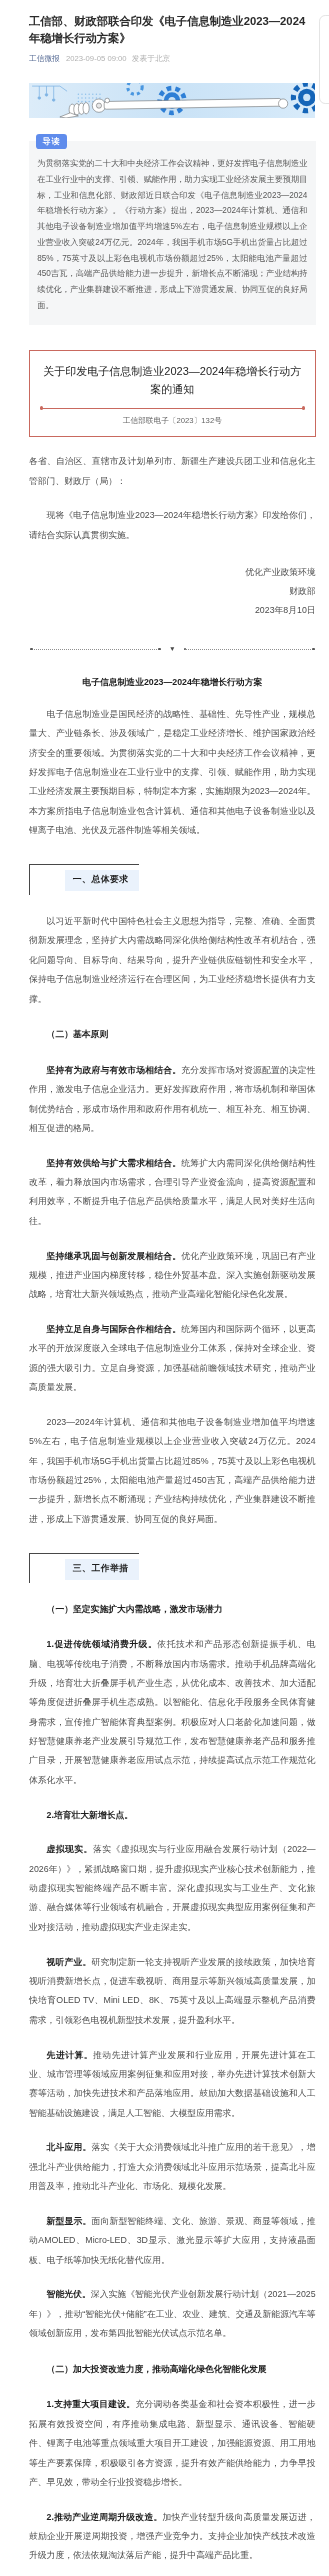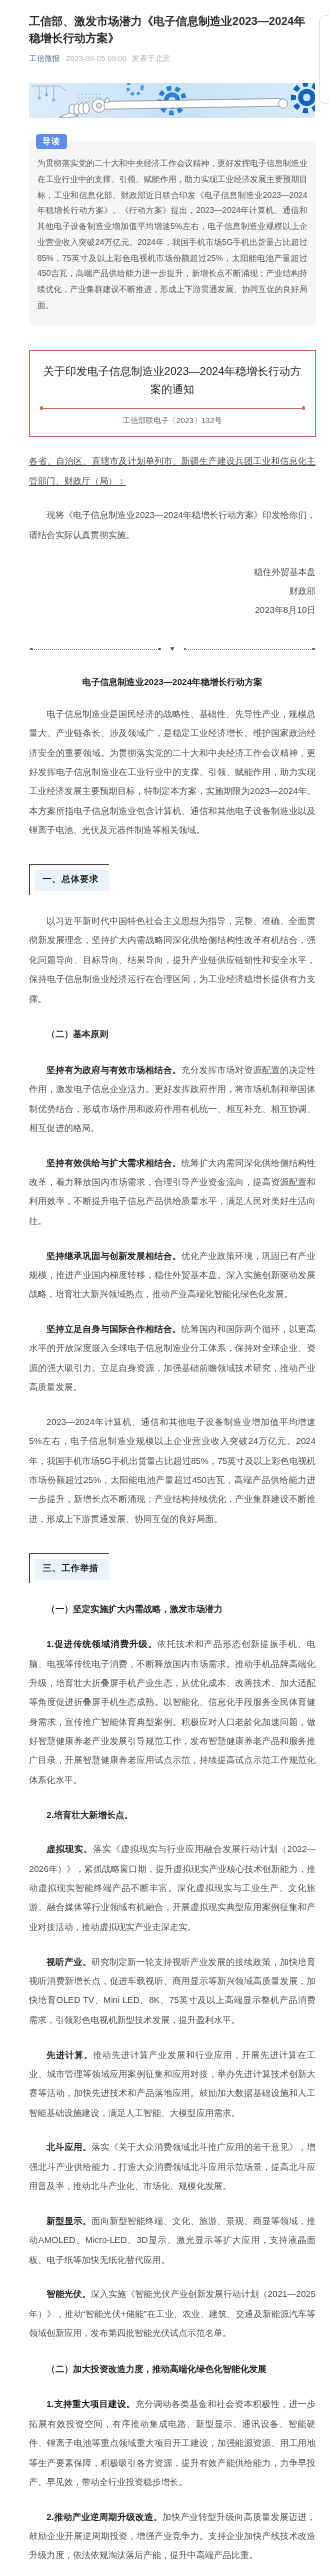--- a/index.html
+++ b/index.html
@@ -35,48 +35,48 @@
   .nt-line::before, .nt-line::after { content:""; position:absolute; top:-1.3px; width:3.1px; height:3.1px;
         border-radius:50%; background:#c9695e; }
   .nt-line::before { left:-0.5px; } .nt-line::after { right:-0.5px; }
   .nt-no { text-align:center; font-size:7.7px; color:#666; margin:0; }
 
   
   .blocks { margin-top:7.2px; }
   .para { font-size:8.8px; line-height:2.2; color:#4c4c4c; text-align:justify;
           text-indent:2em; margin:15.5px 0; }
   .para strong { color:#1f1f1f; }
-  .para.noindent { text-indent:0;text-decoration:underline; }
+  .para.noindent { text-indent:0; }
   .para.right { text-align:right; text-indent:0; margin:0; }
   .para.first-right { margin-top:17.5px; }
   .doc-title { text-align:center; font-size:8.8px; font-weight:700; color:#1f1f1f; margin:21.6px 0 4.1px; }
   .sub { font-size:8.8px; font-weight:700; color:#1f1f1f; text-indent:2em; line-height:1.7; margin:18.5px 0; }
 
   .sec-wrap { margin:24px 0 17.5px; }
   .sec { display:inline-block; border-left:0.8px solid #474747; border-top:0.8px solid #474747;
          padding:4.6px 0 3.6px 4.6px; }
   .sec-badge { display:inline-block; background:#eaf2fc; color:#1f1f1f;
-               font-size:8.8px; font-weight:700; padding:4.6px 10.3px 4.6px 8.2px; letter-spacing:0.5px; }
+               font-size:8.8px; font-weight:700; padding:4.6px 10.3px 4.6px 8.2px; letter-spacing:0.5px;margin-left:30px; }
 
   
   .divider { display:flex; align-items:center; margin:25px 1px; }
   .divider .seg { flex:1; position:relative; border-top:1px dotted #8f8f8f; height:0; }
   .divider .seg::before, .divider .seg::after { content:""; position:absolute; top:-1.8px;
       width:2.6px; height:2.6px; border-radius:50%; background:#5a5a5a; }
   .divider .seg::before { left:0; } .divider .seg::after { right:0; }
   .divider .tri { color:#4a4a4a; font-size:6.7px; margin:0 8.2px; line-height:1; }
 </style>
 </head>
 <body>
 
 <div class="page">
 
   <div class="float-card"></div>
 
-  <h1 class="title">工信部、激发市场潜力《电子信息制造业2023—2024年稳增长行动方案》</h1>
+  <h1 class="title">工信部、财政部联合印发《电子信息制造业2023—2024年稳增长行动方案》</h1>
 
   <div class="byline">
     <a class="src">工信微报</a><span class="dt">2023-09-05 09:00</span><span class="loc">发表于北京</span>
   </div>
 
   <svg class="banner" viewBox="0 0 556 68" aria-hidden="true">
     <defs>
       <linearGradient id="bg" x1="0" y1="0" x2="1" y2="0">
         <stop offset="0" stop-color="#dcecf9"></stop>
           <stop offset="0.5" stop-color="#c9e2f6"></stop>
@@ -150,21 +150,21 @@
 
   <div class="notice">
     <p class="nt-title">关于印发电子信息制造业2023—2024年稳增长行动方案的通知</p>
     <div class="nt-line"></div>
     <p class="nt-no">工信部联电子〔2023〕132号</p>
   </div>
 
   <div class="blocks">
       <p class="para noindent">各省、自治区、直辖市及计划单列市、新疆生产建设兵团工业和信息化主管部门、财政厅（局）：</p>
       <p class="para">现将《电子信息制造业2023—2024年稳增长行动方案》印发给你们，请结合实际认真贯彻实施。</p>
-      <p class="para right first-right">稳住外贸基本盘</p>
+      <p class="para right first-right">优化产业政策环境</p>
       <p class="para right">财政部</p>
       <p class="para right">2023年8月10日</p>
       <div class="divider">
         <div class="seg"></div>
         <span class="tri">▼</span>
         <div class="seg"></div>
       </div>
       <p class="doc-title">电子信息制造业2023—2024年稳增长行动方案</p>
       <p class="para">电子信息制造业是国民经济的战略性、基础性、先导性产业，规模总量大、产业链条长、涉及领域广，是稳定工业经济增长、维护国家政治经济安全的重要领域。为贯彻落实党的二十大和中央经济工作会议精神，更好发挥电子信息制造业在工业行业中的支撑、引领、赋能作用，助力实现工业经济发展主要预期目标，特制定本方案，实施期限为2023—2024年。本方案所指电子信息制造业包含计算机、通信和其他电子设备制造业以及锂离子电池、光伏及元器件制造等相关领域。</p>
       <div class="sec-wrap"><div class="sec"><span class="sec-badge">一、总体要求</span></div></div>

